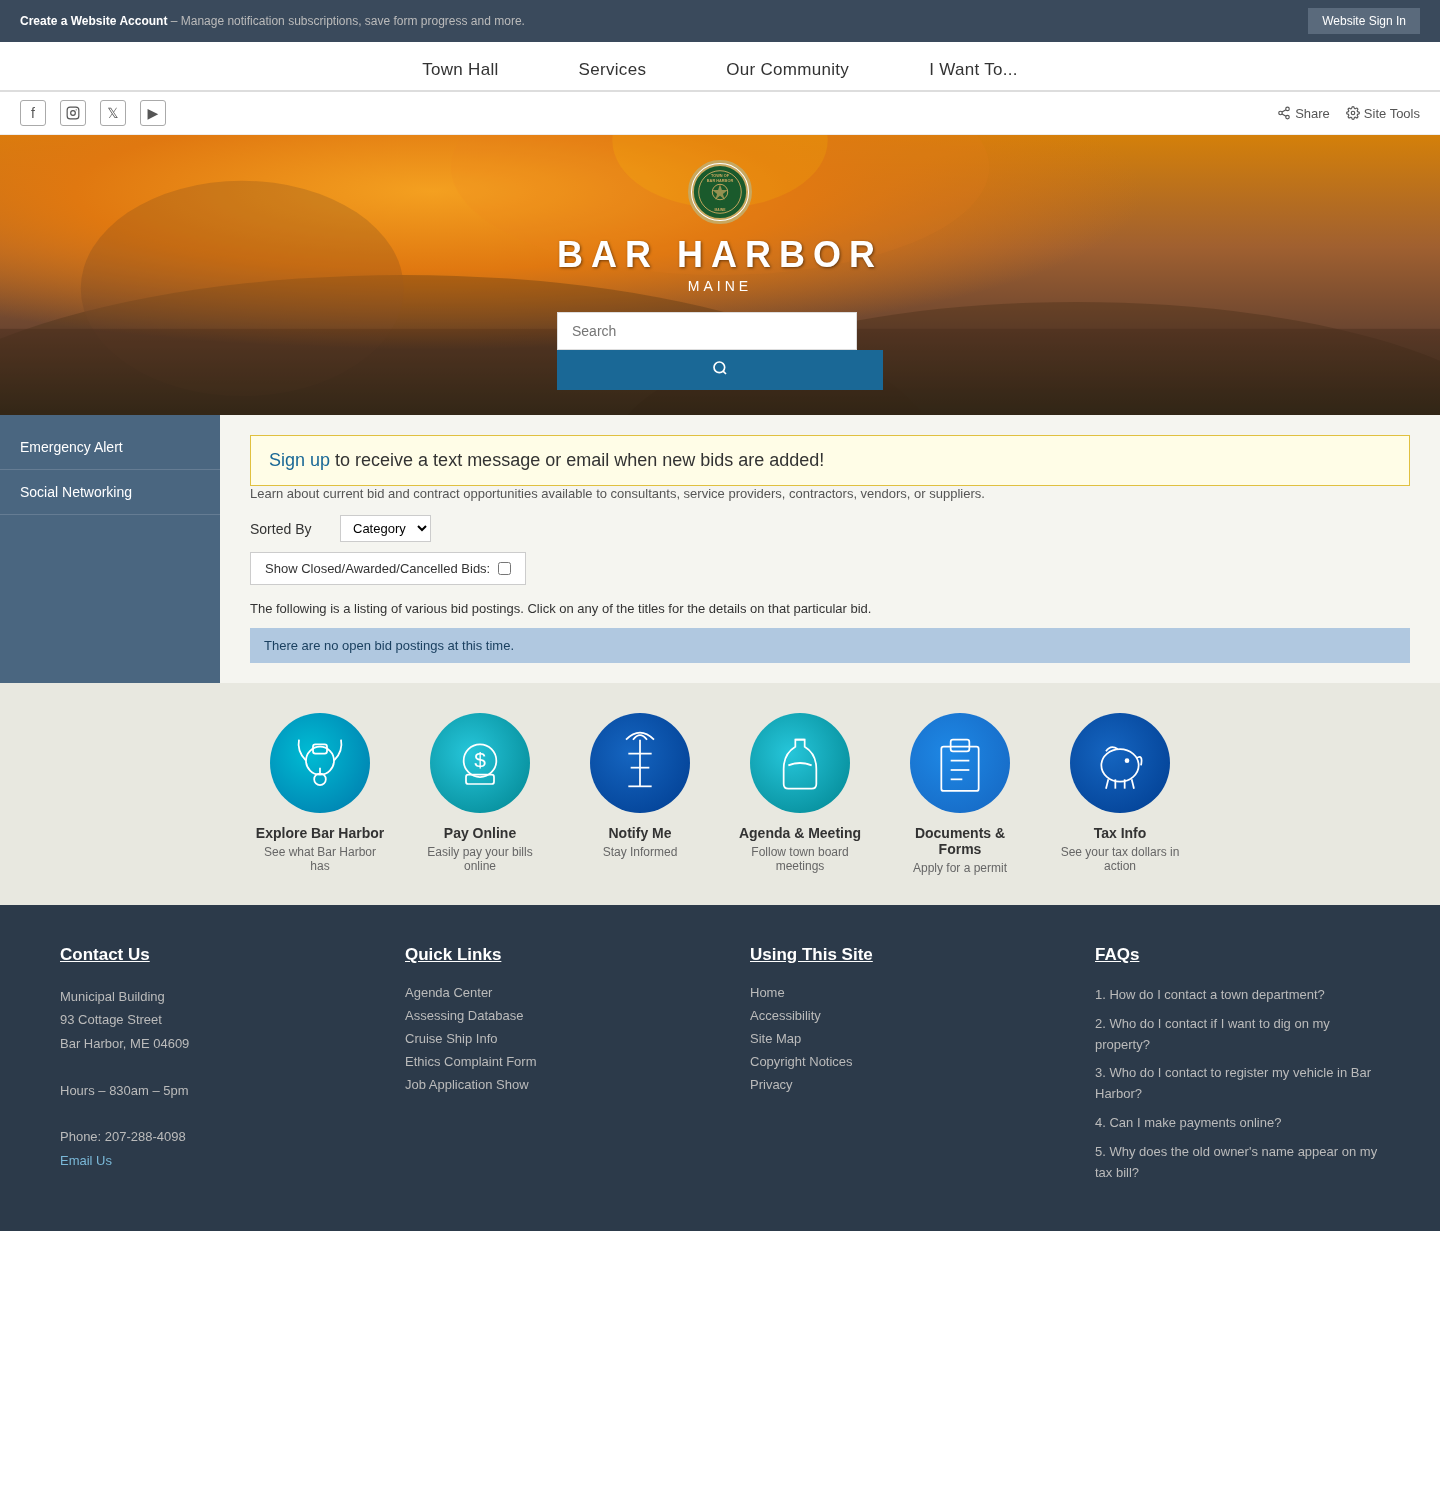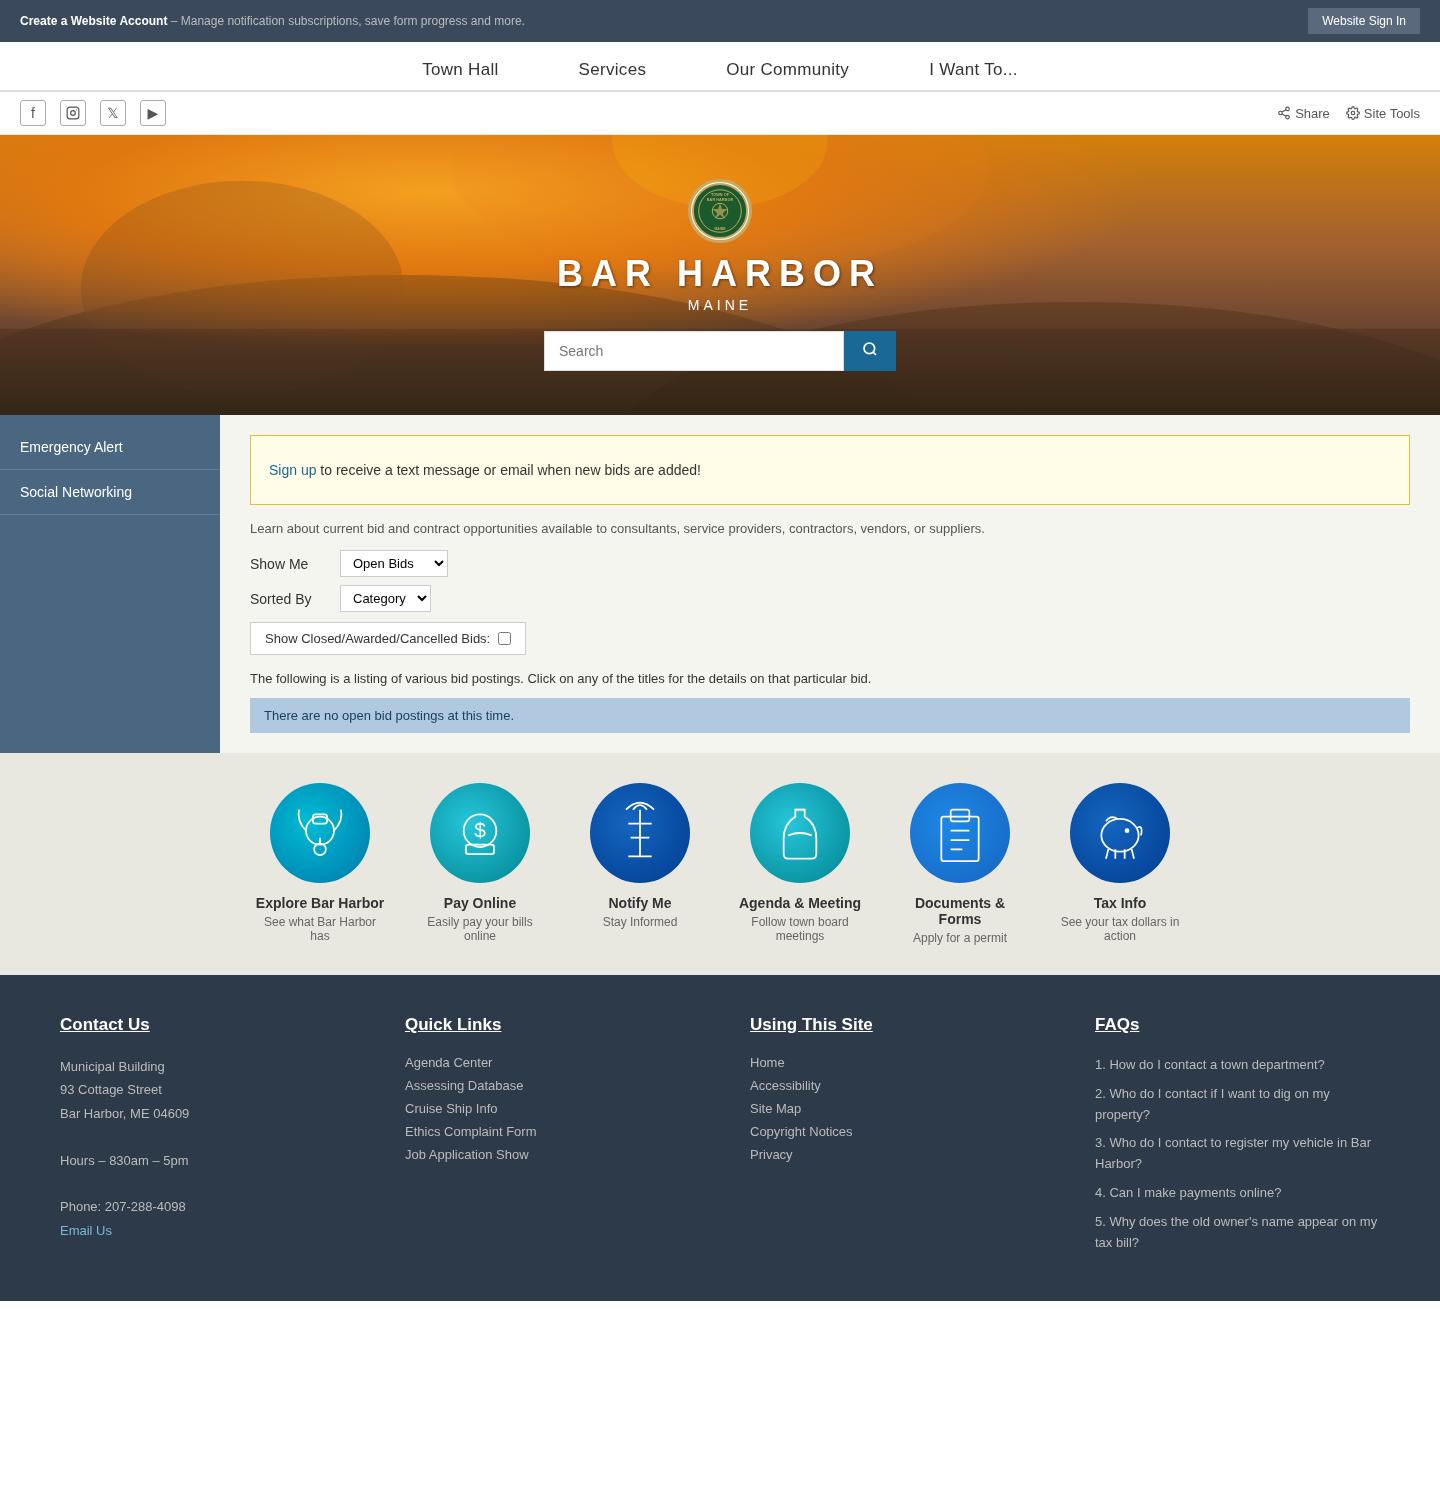--- a/index.html
+++ b/index.html
@@ -104,20 +104,21 @@
       font-size: 9px; color: #1a5a2c; font-weight: bold; text-align: center;
       overflow: hidden;
     }
     .hero-seal svg { width: 58px; height: 58px; }
     .hero-title { font-size: 36px; letter-spacing: 8px; font-weight: bold; text-shadow: 1px 1px 3px rgba(0,0,0,0.5); }
     .hero-subtitle { font-size: 14px; letter-spacing: 4px; margin-top: 2px; }
     .search-bar {
       margin-top: 18px;
       display: flex;
       justify-content: center;
+      flex-direction: column;
     }
     .search-bar input {
       width: 300px;
       padding: 10px 14px;
       border: 1px solid #ddd;
       font-size: 14px;
       outline: none;
       background: #fff;
       color: #999;
     }
@@ -164,23 +165,22 @@
       color: #666;
       margin-bottom: 16px;
     }
     .breadcrumb a { color: #1a6896; text-decoration: none; }
     .breadcrumb span { margin: 0 4px; }
 
     
     .notification-box {
       background: #fffde7;
       border: 1px solid #e0c040;
-      padding: 26px 18px;
-      margin-bottom: 16px;
-      font-size: 14px;
+      padding: 14px 18px;
+      font-size: 18px;
     }
     .notification-box a { color: #1a6896; }
 
     .info-text { font-size: 13px; color: #555; margin-bottom: 14px; }
 
     
     .filter-row { margin-bottom: 8px; display: flex; align-items: center; gap: 10px; font-size: 14px; }
     .filter-row label { min-width: 80px; color: #333; }
     .filter-row select {
       padding: 4px 8px;
@@ -357,28 +357,20 @@
 
   <div class="main-content">
 
 
     <div class="notification-box">
       <a>Sign up</a><span> to receive a text message or email when new bids are added!</span>
     </div>
 
     <p class="info-text">Learn about current bid and contract opportunities available to consultants, service providers, contractors, vendors, or suppliers.</p>
 
-    <div class="filter-row">
-      <label>Show Me</label>
-      <select>
-        <option>Open Bids</option>
-        <option>Closed Bids</option>
-        <option>All Bids</option>
-      </select>
-    </div>
 
     <div class="filter-row">
       <label>Sorted By</label>
       <select>
         <option>Category</option>
         <option>Date</option>
         <option>Title</option>
       </select>
     </div>
 

